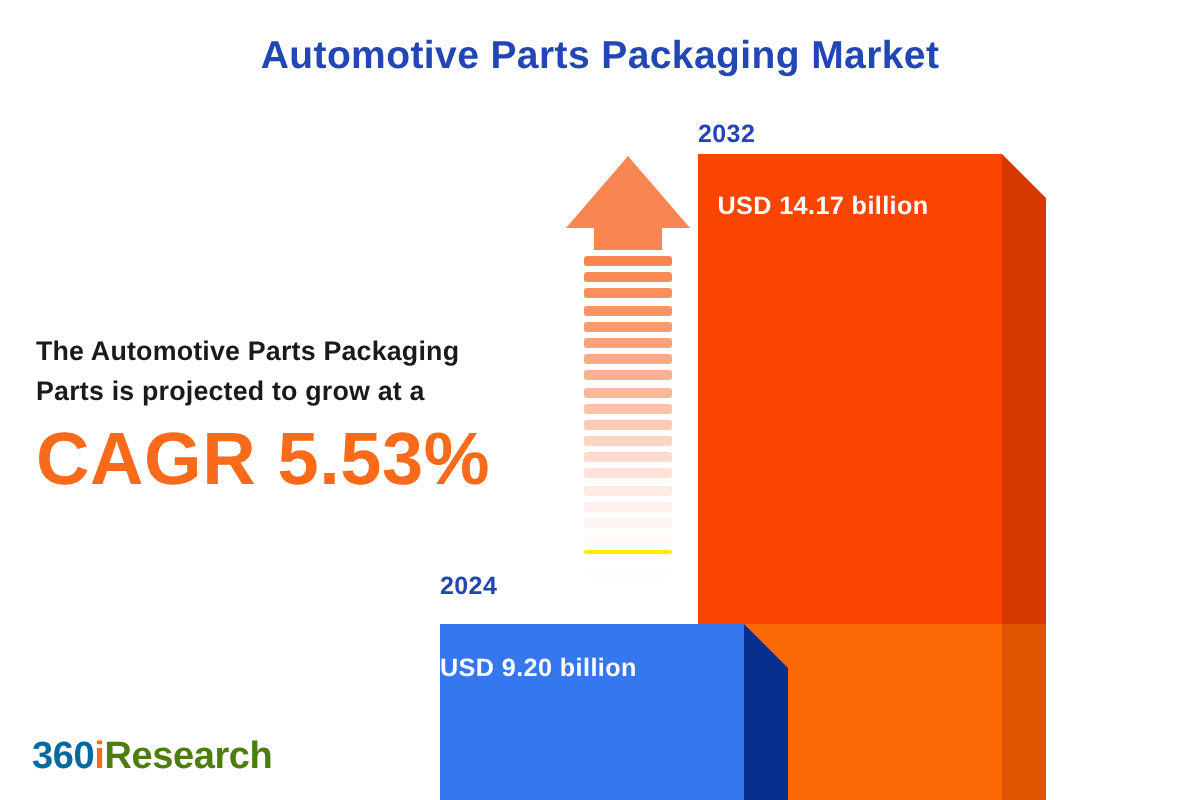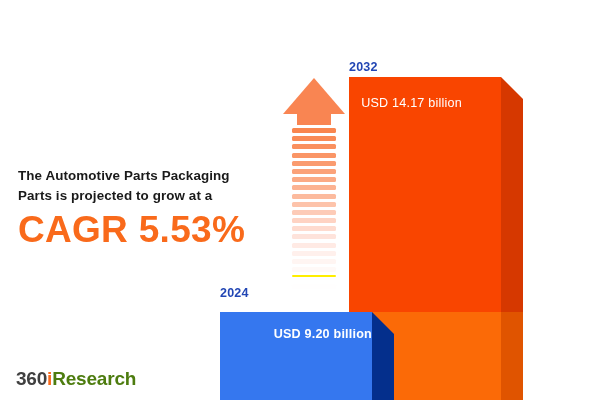--- a/index.html
+++ b/index.html
@@ -152,21 +152,21 @@
     color: #2246b4;
     letter-spacing: 0.2px;
   }
   .value-2032 {
     position: absolute;
     left: 349px;
     top: 96px;
     width: 125px;
     text-align: center;
     font-size: 12.6px;
-    font-weight: normal;
+    font-weight: bold;
     color: #ffffff;
     letter-spacing: 0.2px;
   }
 
   .bar-2024-wrap {
     position: absolute;
     left: 220px;
     top: 312px;
   }
   .bar-2024-face {
@@ -195,46 +195,47 @@
     font-size: 12.5px;
     font-weight: bold;
     color: #2246b4;
     letter-spacing: 0.2px;
   }
   .value-2024 {
     position: absolute;
     left: 220px;
     top: 327px;
     width: 152px;
-    text-align: right;
+    text-align: left;
     font-size: 12.6px;
     font-weight: bold;
     color: #ffffff;
     letter-spacing: 0.2px;
   }
 
   
   .logo {
     position: absolute;
     left: 16px;
     top: 368px;
     font-size: 19px;
     font-weight: bold;
     letter-spacing: -0.2px;
     white-space: nowrap;
   }
-  .logo .logo-360 { color: #404040; }
+  .logo .logo-360 { color: #0369a1; }
   .logo .logo-i   { color: #f96a1b; }
   .logo .logo-research { color: #4d7c0f; }
 </style>
 </head>
 <body>
 
 <div id="infographic">
 
+  <div class="title">Automotive Parts Packaging Market</div>
 
   <div class="statement">
     <div class="statement-line">The Automotive Parts Packaging</div>
     <div class="statement-line">Parts is projected to grow at a</div>
     <div class="cagr">CAGR 5.53%</div>
   </div>
 
   <div class="arrow">
     <div class="arrow-head"></div>
     <div class="arrow-neck"></div>

